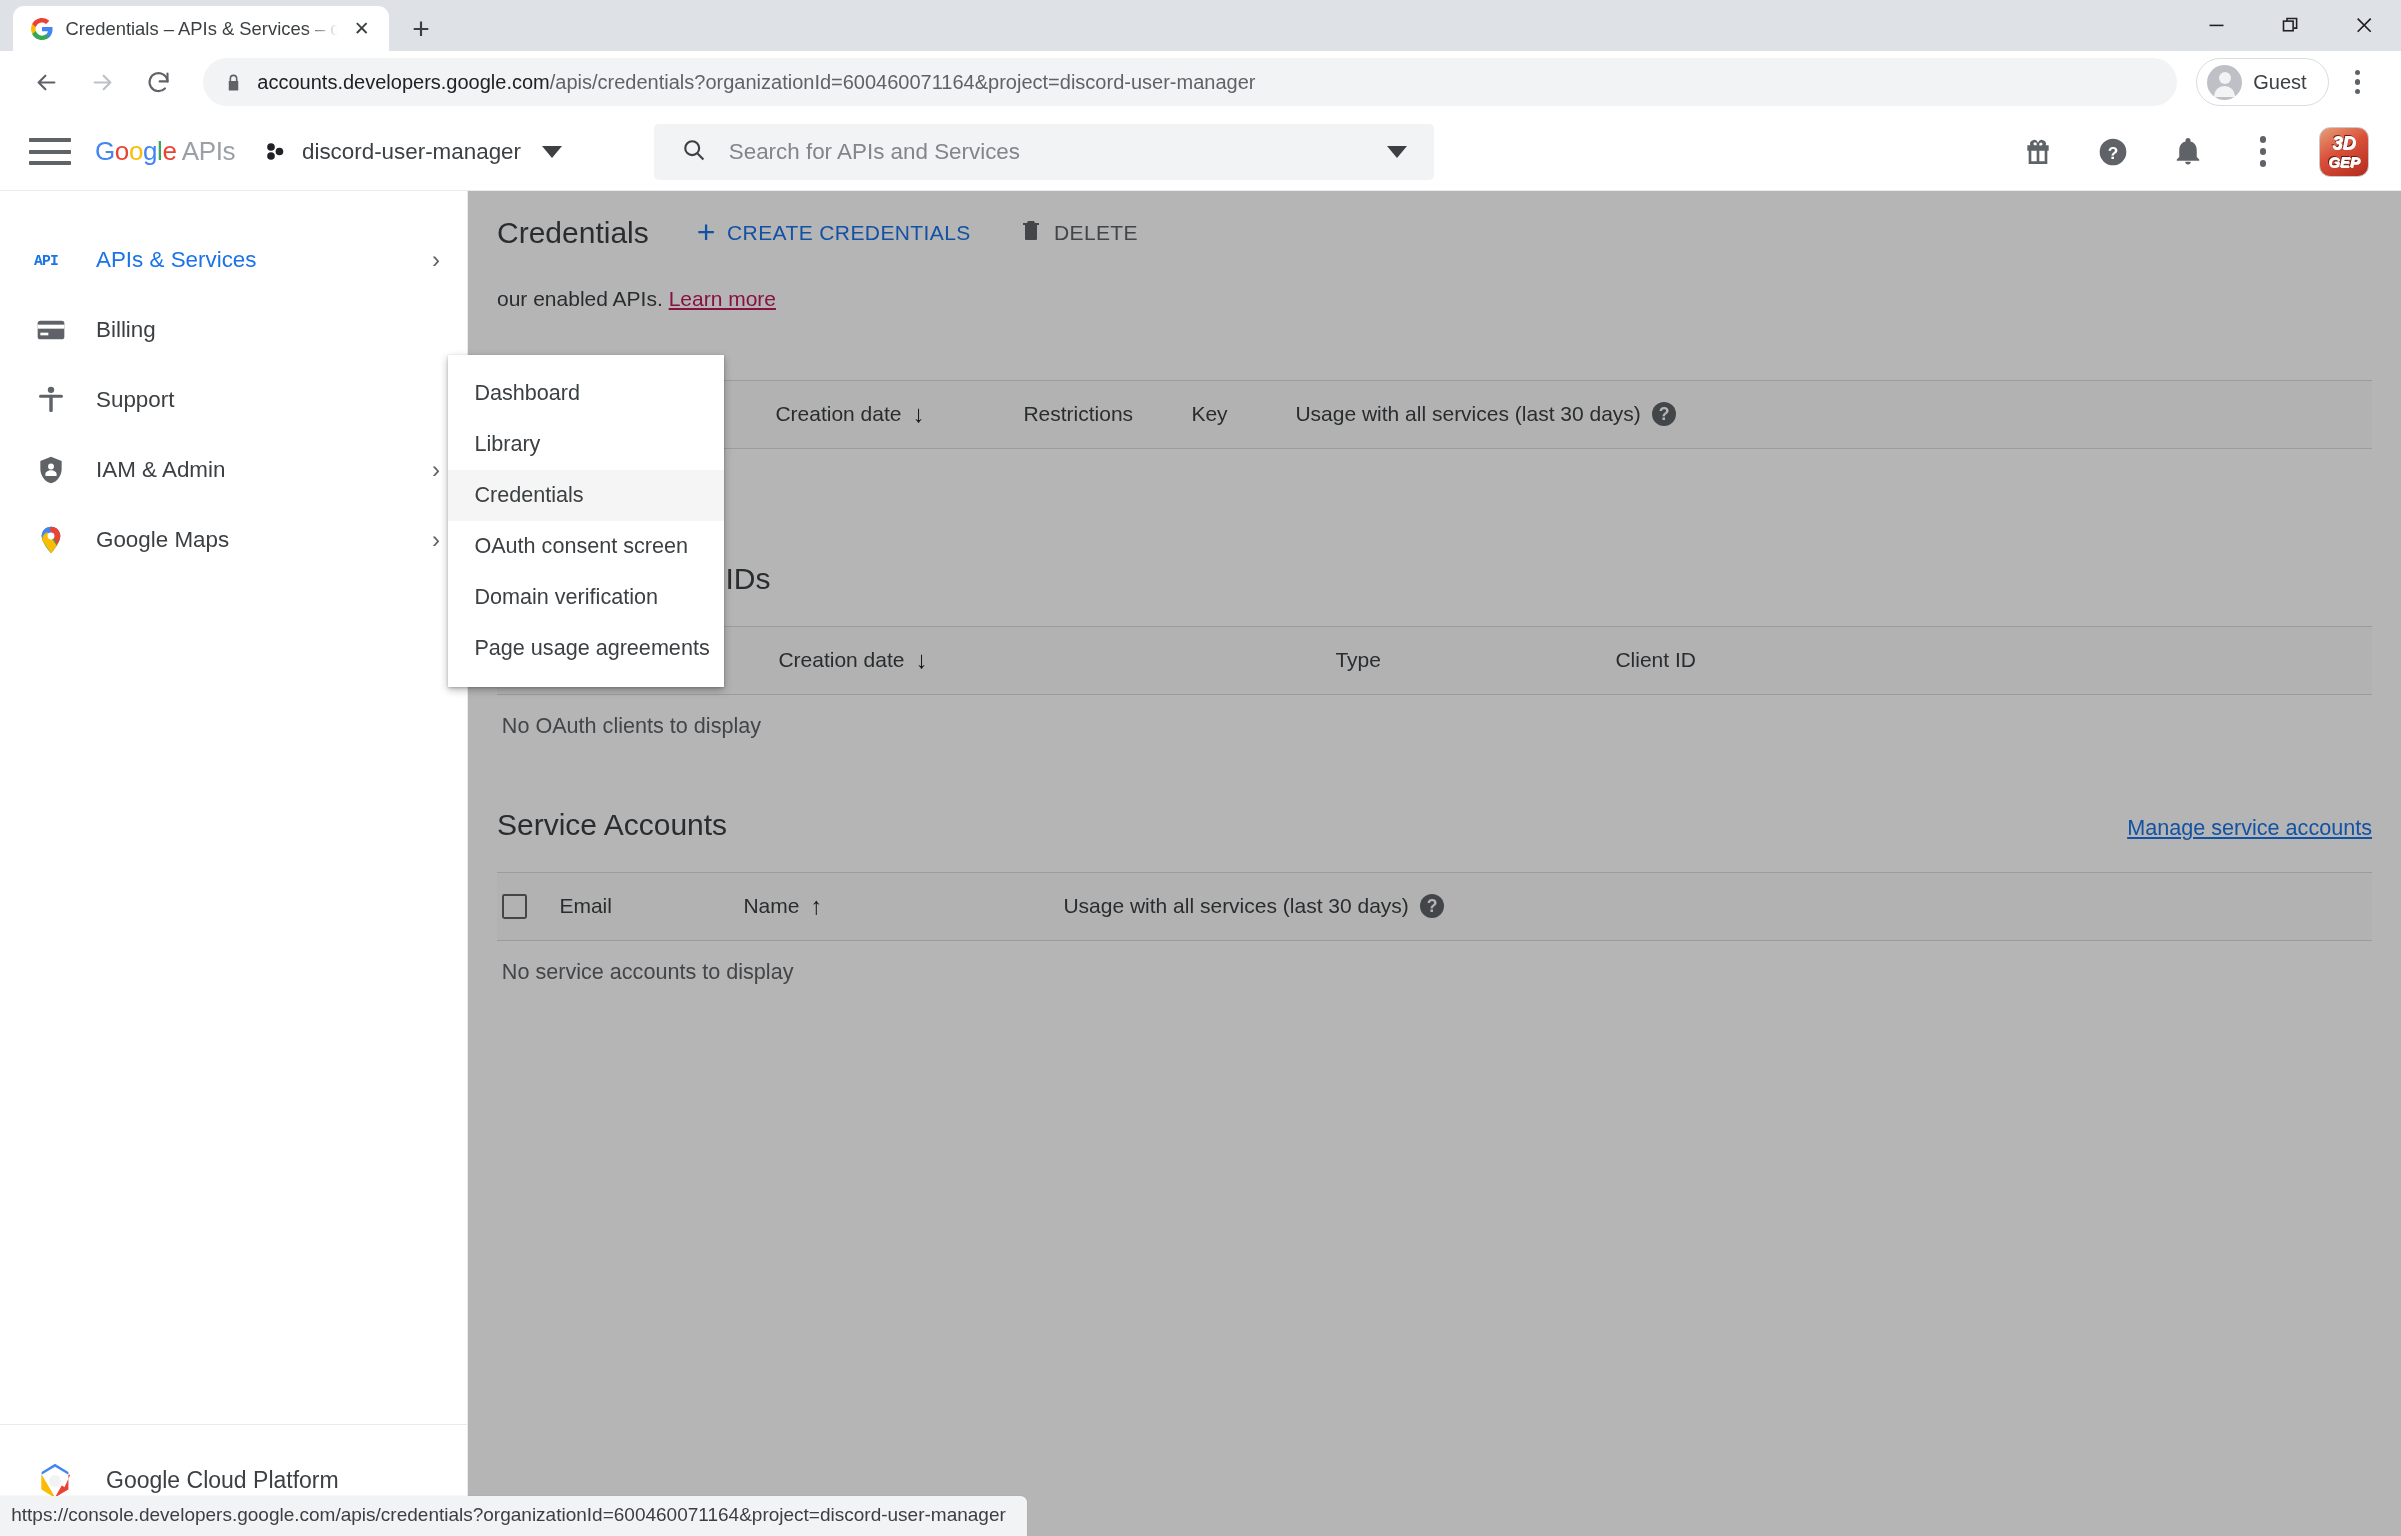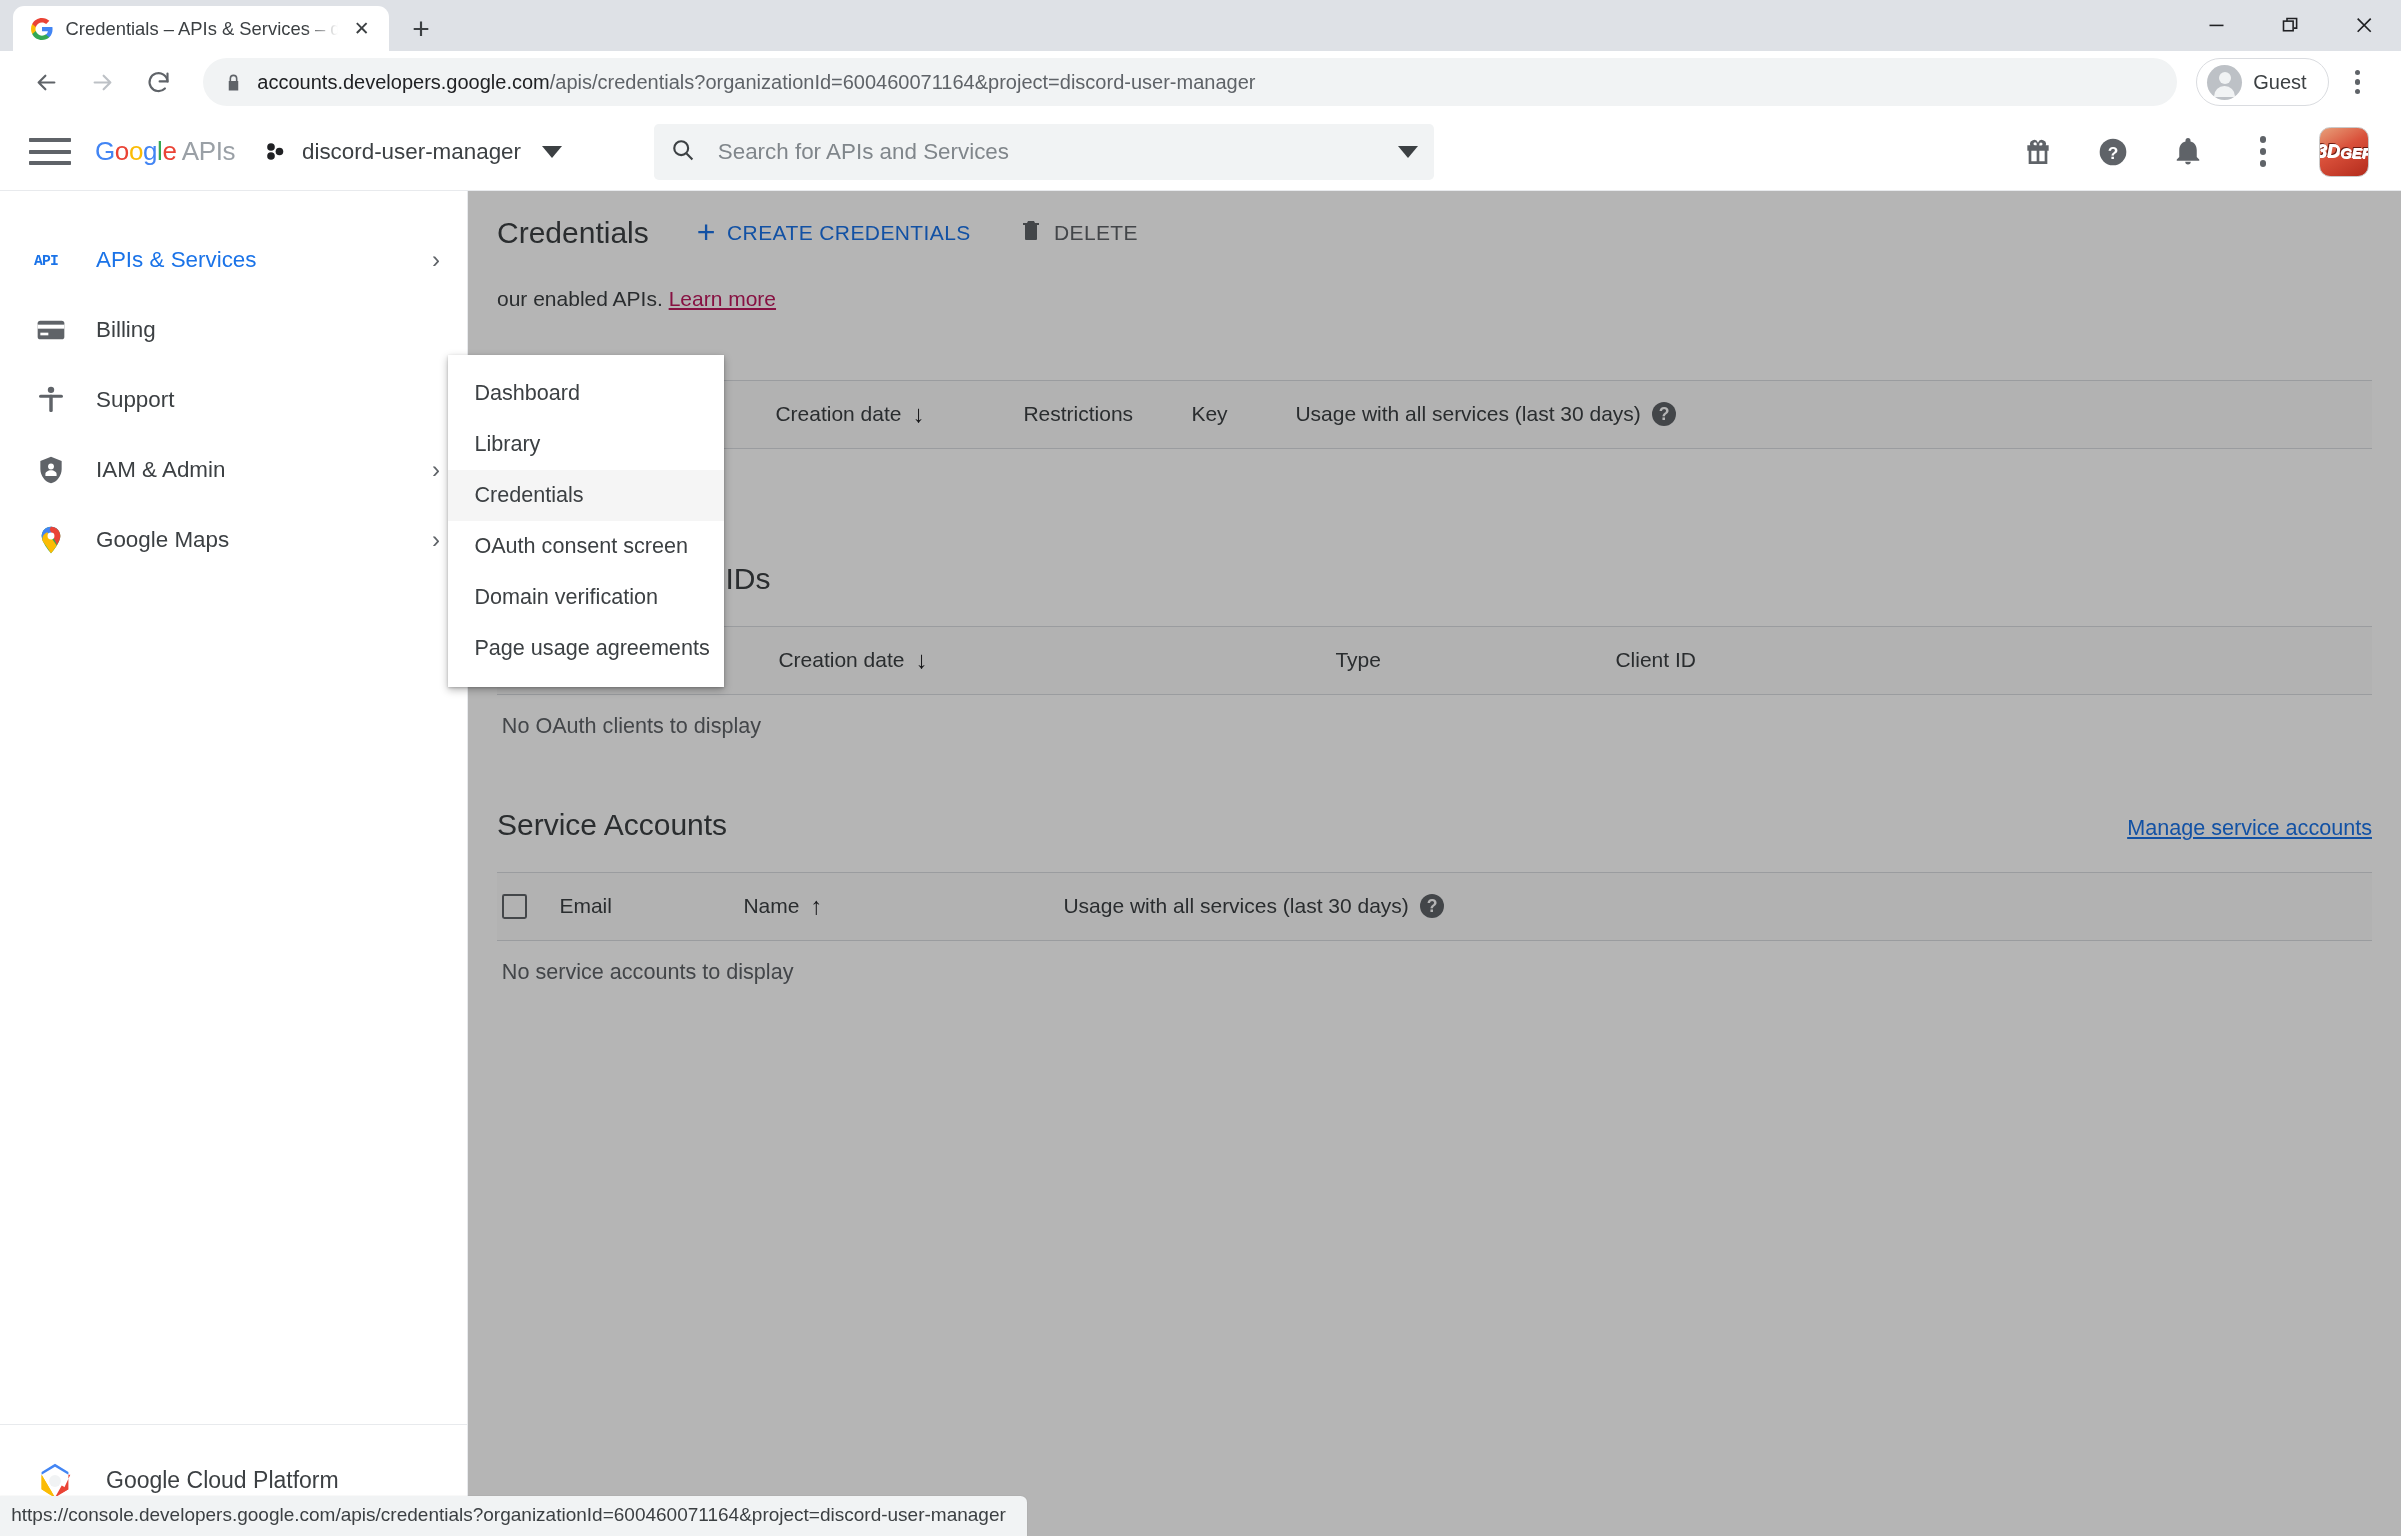--- a/index.html
+++ b/index.html
@@ -122,32 +122,32 @@
   .proj-dots { width: 27px; height: 27px; position: relative; flex:0 0 27px;}
   .proj-name { font-size: 22.4px; color: #3c4043; white-space: nowrap;}
   .caret-down {
     width:0; height:0; border-left:10.4px solid transparent;
     border-right:10.4px solid transparent; border-top:12px solid #3c4043;
     margin-left: 8px;
   }
   .searchbox {
     width: 780px; height: 56px; margin-left: 92px;
     background: #f1f3f4; border-radius: 4.8px;
-    display:flex; align-items:center; padding: 0 16px; gap: 22.4px;
+    display:flex; align-items:center; padding: 0 27px; gap: 22.4px;
   }
   .search-placeholder { font-size: 22.4px; color: #80868b; flex:1; white-space:nowrap;}
   .hdr-right { margin-left:auto; display:flex; align-items:center; gap: 37px; }
   .hdr-icon { width:38px; height:38px; color:#5f6368; display:flex;
     align-items:center; justify-content:center; }
   .hdr-kebab { display:flex; flex-direction:column; gap:5.6px; align-items:center;}
   .hdr-kebab i { width:6.4px; height:6.4px; border-radius:50%; background:#5f6368; display:block;}
   .user-avatar {
     width: 50px; height: 50px; border-radius: 11.2px;
     background: linear-gradient(150deg,#e8a07a 0%,#d9503a 45%,#b32b1c 100%);
-    display:flex; flex-direction:row; align-items:center; justify-content:center;
+    display:flex; flex-direction:column; align-items:center; justify-content:center;
     color:#fff; font-weight:bold; line-height:1; border:1.6px solid #c9c9c9;
     overflow:hidden;
   }
   .user-avatar span:first-child { font-size:18.4px; font-style:italic;
     text-shadow: 0.8px 0.8px 0 #fff, -0.8px -0.8px 0 #6b1a10; }
   .user-avatar span:last-child { font-size:15px; font-style:italic; margin-top:1.6px;
     text-shadow: 0.8px 0.8px 0 #fff, -0.8px -0.8px 0 #6b1a10; }
 
   
   .body-split { display:flex; height: 1345px; position:relative; }

